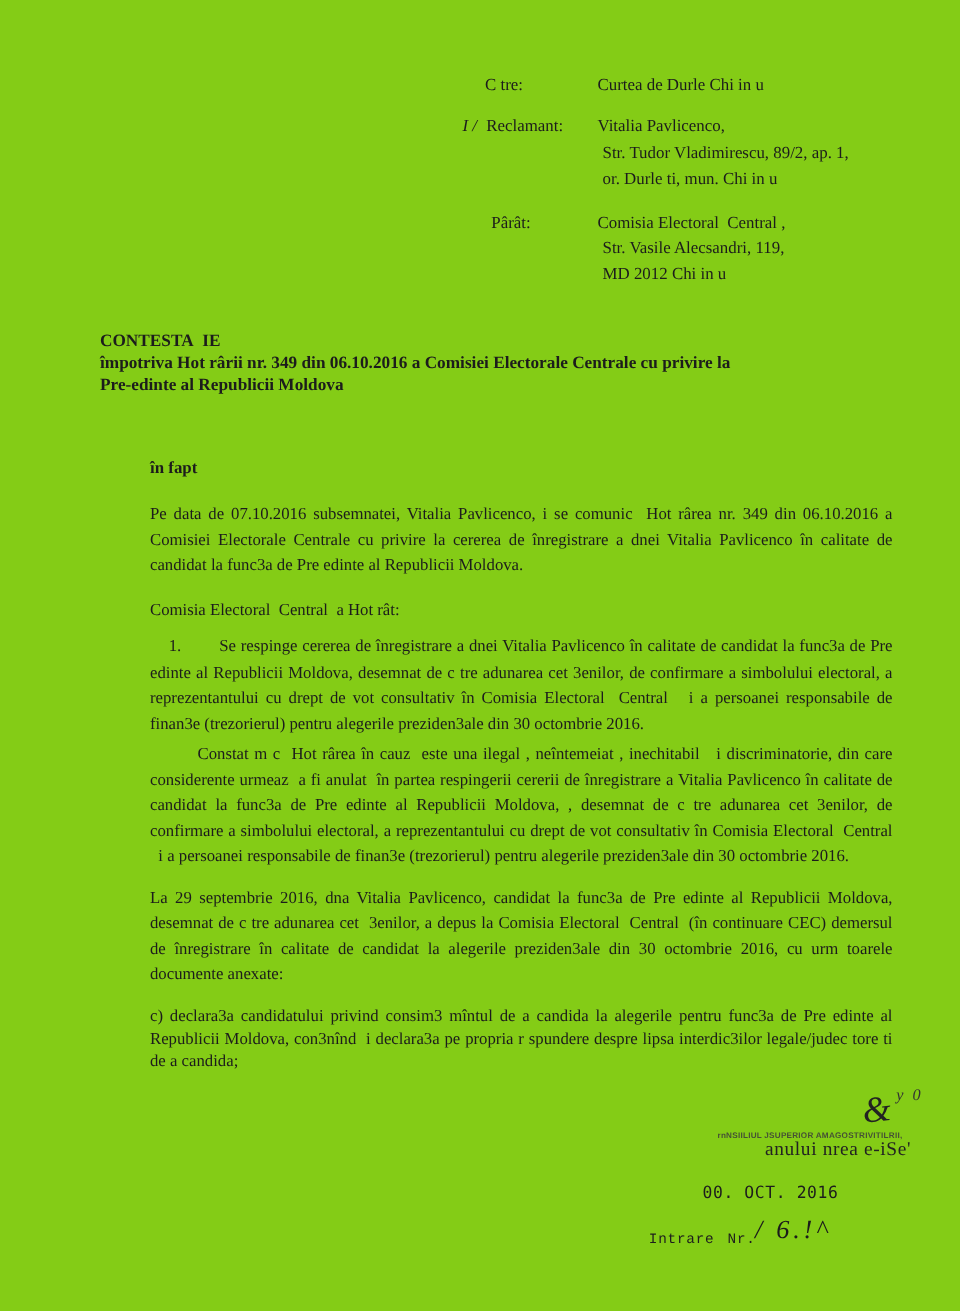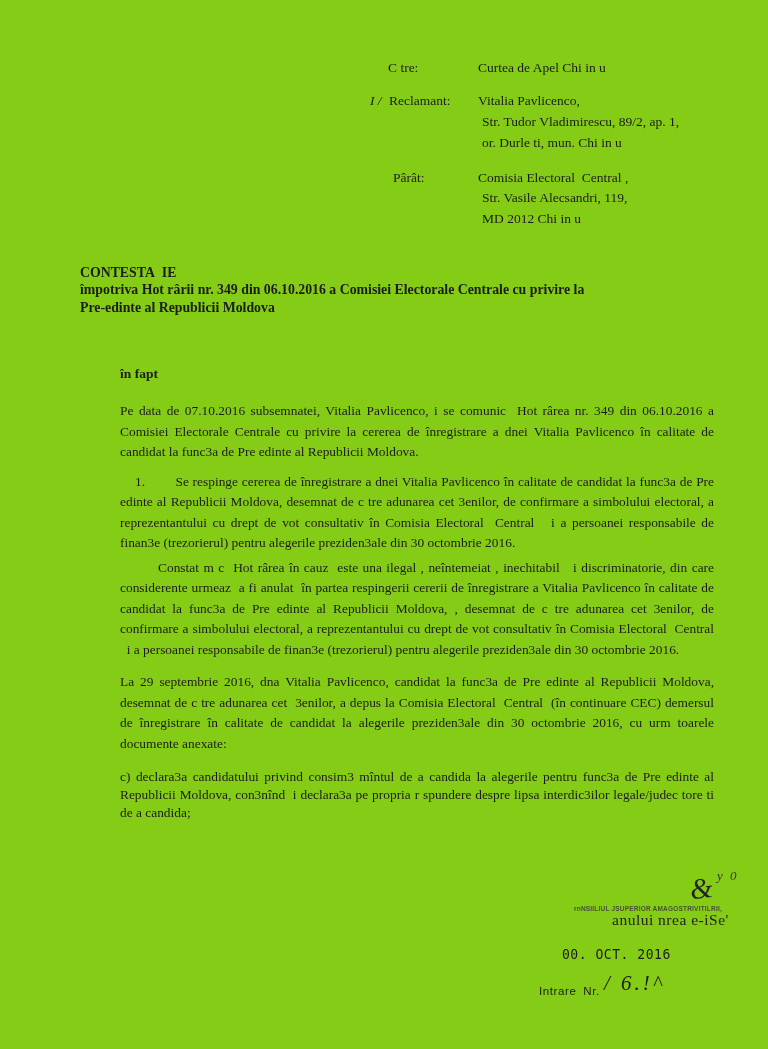--- a/index.html
+++ b/index.html
@@ -49,36 +49,36 @@
     position:absolute;left:612px;top:911px;font-size:15.5px;
     letter-spacing:0.5px;color:#222;white-space:nowrap;
   }
   .date-stamp{
     position:absolute;left:562px;top:946px;
     font-family:"DejaVu Sans Mono", monospace;font-size:13.5px;
     letter-spacing:0.5px;color:#1d1d1d;transform:scaleX(0.97);
     transform-origin:left top;white-space:nowrap;
   }
   .intrare-label{
-    position:absolute;left:539px;top:985px;
-    font-family:Liberation Sans, sans-serif;font-size:11.5px;
+    position:absolute;left:519px;top:985px;
+    font-family:Liberation Mono, monospace;font-size:11.5px;
     letter-spacing:0.6px;word-spacing:3px;color:#1d1d1d;white-space:nowrap;text-align:right;
   }
   .intrare-number{
     position:absolute;left:604px;top:971px;font-size:21px;font-style:italic;
     letter-spacing:3px;color:#1b1b1b;white-space:nowrap;
   }
 </style>
 </head>
 <body>
 
 <div class="page">
 
   <div class="abs hdr" style="left:388px;top:60px;">C tre:</div>
-  <div class="abs hdr" style="left:478px;top:60px;">Curtea de Apel Chi in u</div>
+  <div class="abs hdr" style="left:478px;top:60px;">Curtea de Durle Chi in u</div>
 
   <div class="abs hdr hand" style="left:370px;top:93px;">I /</div>
   <div class="abs hdr" style="left:389px;top:93px;">Reclamant:</div>
   <div class="abs hdr" style="left:478px;top:93px;">Vitalia Pavlicenco,</div>
   <div class="abs hdr" style="left:482px;top:114px;">Str. Tudor Vladimirescu, 89/2, ap. 1,</div>
   <div class="abs hdr" style="left:482px;top:135px;">or. Durle ti, mun. Chi in u</div>
 
   <div class="abs hdr" style="left:393px;top:170px;">Pârât:</div>
   <div class="abs hdr" style="left:478px;top:170px;">Comisia Electoral &nbsp;Central ,</div>
   <div class="abs hdr" style="left:482px;top:190px;">Str. Vasile Alecsandri, 119,</div>
@@ -87,20 +87,21 @@
   <div class="title-block">
     <div>CONTESTA&nbsp; IE</div>
     <div>împotriva Hot rârii nr. 349 din 06.10.2016 a Comisiei Electorale Centrale cu privire la</div>
     <div>Pre-edinte al Republicii Moldova</div>
   </div>
 
   <div class="abs sec-head" style="left:120px;top:366px;">în fapt</div>
 
   <div class="body-flow">
     <p class="p-intro">Pe data de 07.10.2016 subsemnatei, Vitalia Pavlicenco, i se comunic &nbsp;Hot rârea nr. 349 din 06.10.2016 a Comisiei Electorale Centrale cu privire la cererea de înregistrare a dnei Vitalia Pavlicenco în calitate de candidat la func3a de Pre edinte al Republicii Moldova.</p>
+    <p class="p-dec-head">Comisia Electoral &nbsp;Central &nbsp;a Hot rât:</p>
     <p class="p-item1">1.&nbsp;&nbsp;&nbsp;&nbsp;&nbsp;&nbsp;&nbsp; Se respinge cererea de înregistrare a dnei Vitalia Pavlicenco în calitate de candidat la func3a de Pre edinte al Republicii Moldova, desemnat de c tre adunarea cet 3enilor, de confirmare a simbolului electoral, a reprezentantului cu drept de vot consultativ în Comisia Electoral &nbsp;Central &nbsp;&nbsp;i a persoanei responsabile de finan3e (trezorierul) pentru alegerile preziden3ale din 30 octombrie 2016.</p>
     <p class="p-constat">Constat m c &nbsp;Hot rârea în cauz &nbsp;este una ilegal , neîntemeiat , inechitabil &nbsp;&nbsp;i discriminatorie, din care considerente urmeaz &nbsp;a fi anulat &nbsp;în partea respingerii cererii de înregistrare a Vitalia Pavlicenco în calitate de candidat la func3a de Pre edinte al Republicii Moldova, , desemnat de c tre adunarea cet 3enilor, de confirmare a simbolului electoral, a reprezentantului cu drept de vot consultativ în Comisia Electoral &nbsp;Central &nbsp;&nbsp;i a persoanei responsabile de finan3e (trezorierul) pentru alegerile preziden3ale din 30 octombrie 2016.</p>
     <p class="p-la29">La 29 septembrie 2016, dna Vitalia Pavlicenco, candidat la func3a de Pre edinte al Republicii Moldova, desemnat de c tre adunarea cet &nbsp;3enilor, a depus la Comisia Electoral &nbsp;Central &nbsp;(în continuare CEC) demersul de înregistrare în calitate de candidat la alegerile preziden3ale din 30 octombrie 2016, cu urm toarele documente anexate:</p>
     <div class="annex-list">
       <p>c) declara3a candidatului privind consim3 mîntul de a candida la alegerile pentru func3a de Pre edinte al Republicii Moldova, con3nînd &nbsp;i declara3a pe propria r spundere despre lipsa interdic3ilor legale/judec tore ti de a candida;</p>
     </div>
   </div>
 
   <div class="amp">&amp;</div>
   <div class="amp-sup">y 0</div>

